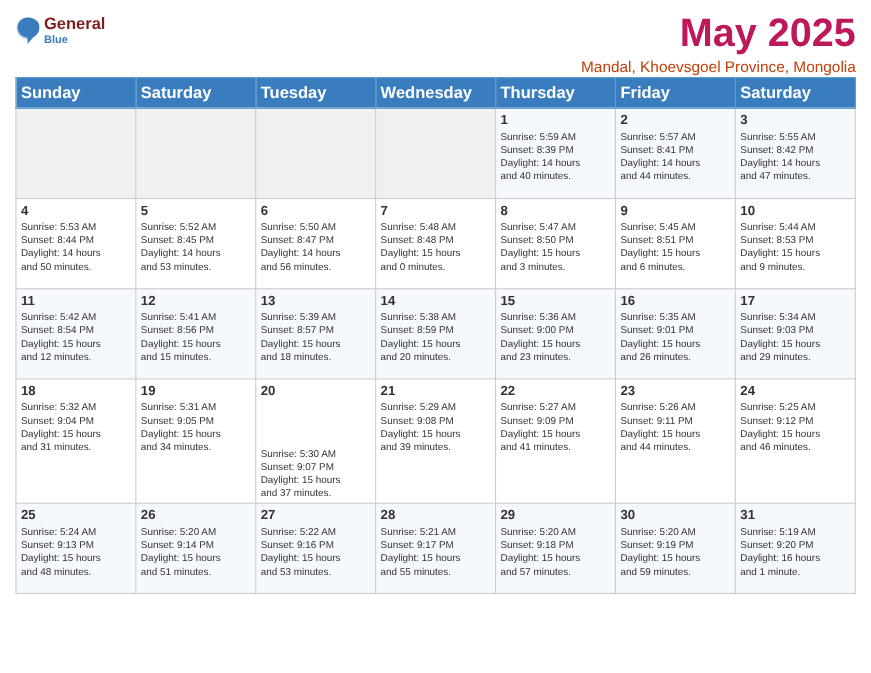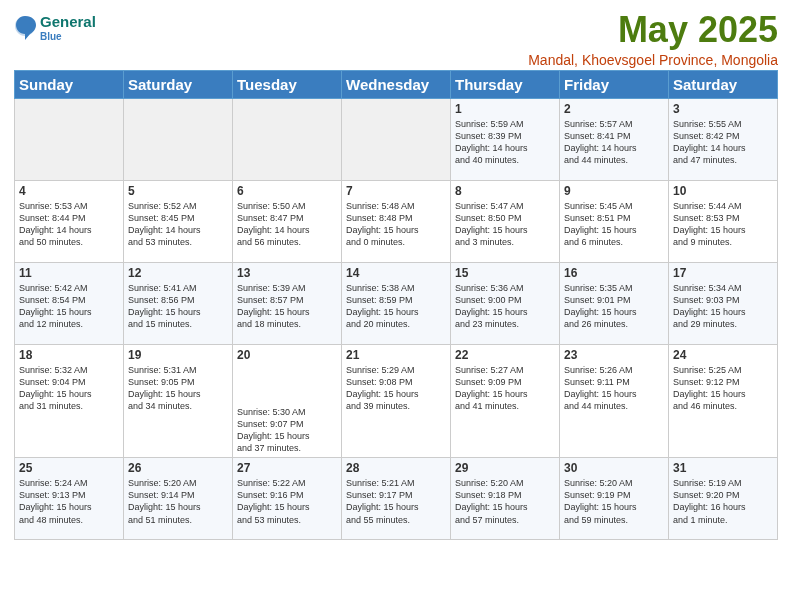--- a/index.html
+++ b/index.html
@@ -26,39 +26,39 @@
       margin-top: 4px;
     }
     .logo-text {
       display: flex;
       flex-direction: column;
       line-height: 1.1;
     }
     .logo-general {
       font-size: 15px;
       font-weight: bold;
-      color: #0f766e;
+      color: #7f1d1d;
     }
     .logo-blue {
       font-size: 10px;
       font-weight: bold;
       color: #3a7dbf;
     }
     .logo-icon {
       width: 22px;
       height: 28px;
       margin-right: 4px;
     }
     .title-block {
       text-align: right;
     }
     .month-title {
       font-size: 36px;
       font-weight: bold;
-      color: #4d7c0f;
+      color: #be185d;
       line-height: 1.1;
     }
     .subtitle {
       font-size: 14px;
       color: #c2410c;
       margin-top: 2px;
     }
     table {
       width: 100%;
       border-collapse: collapse;

